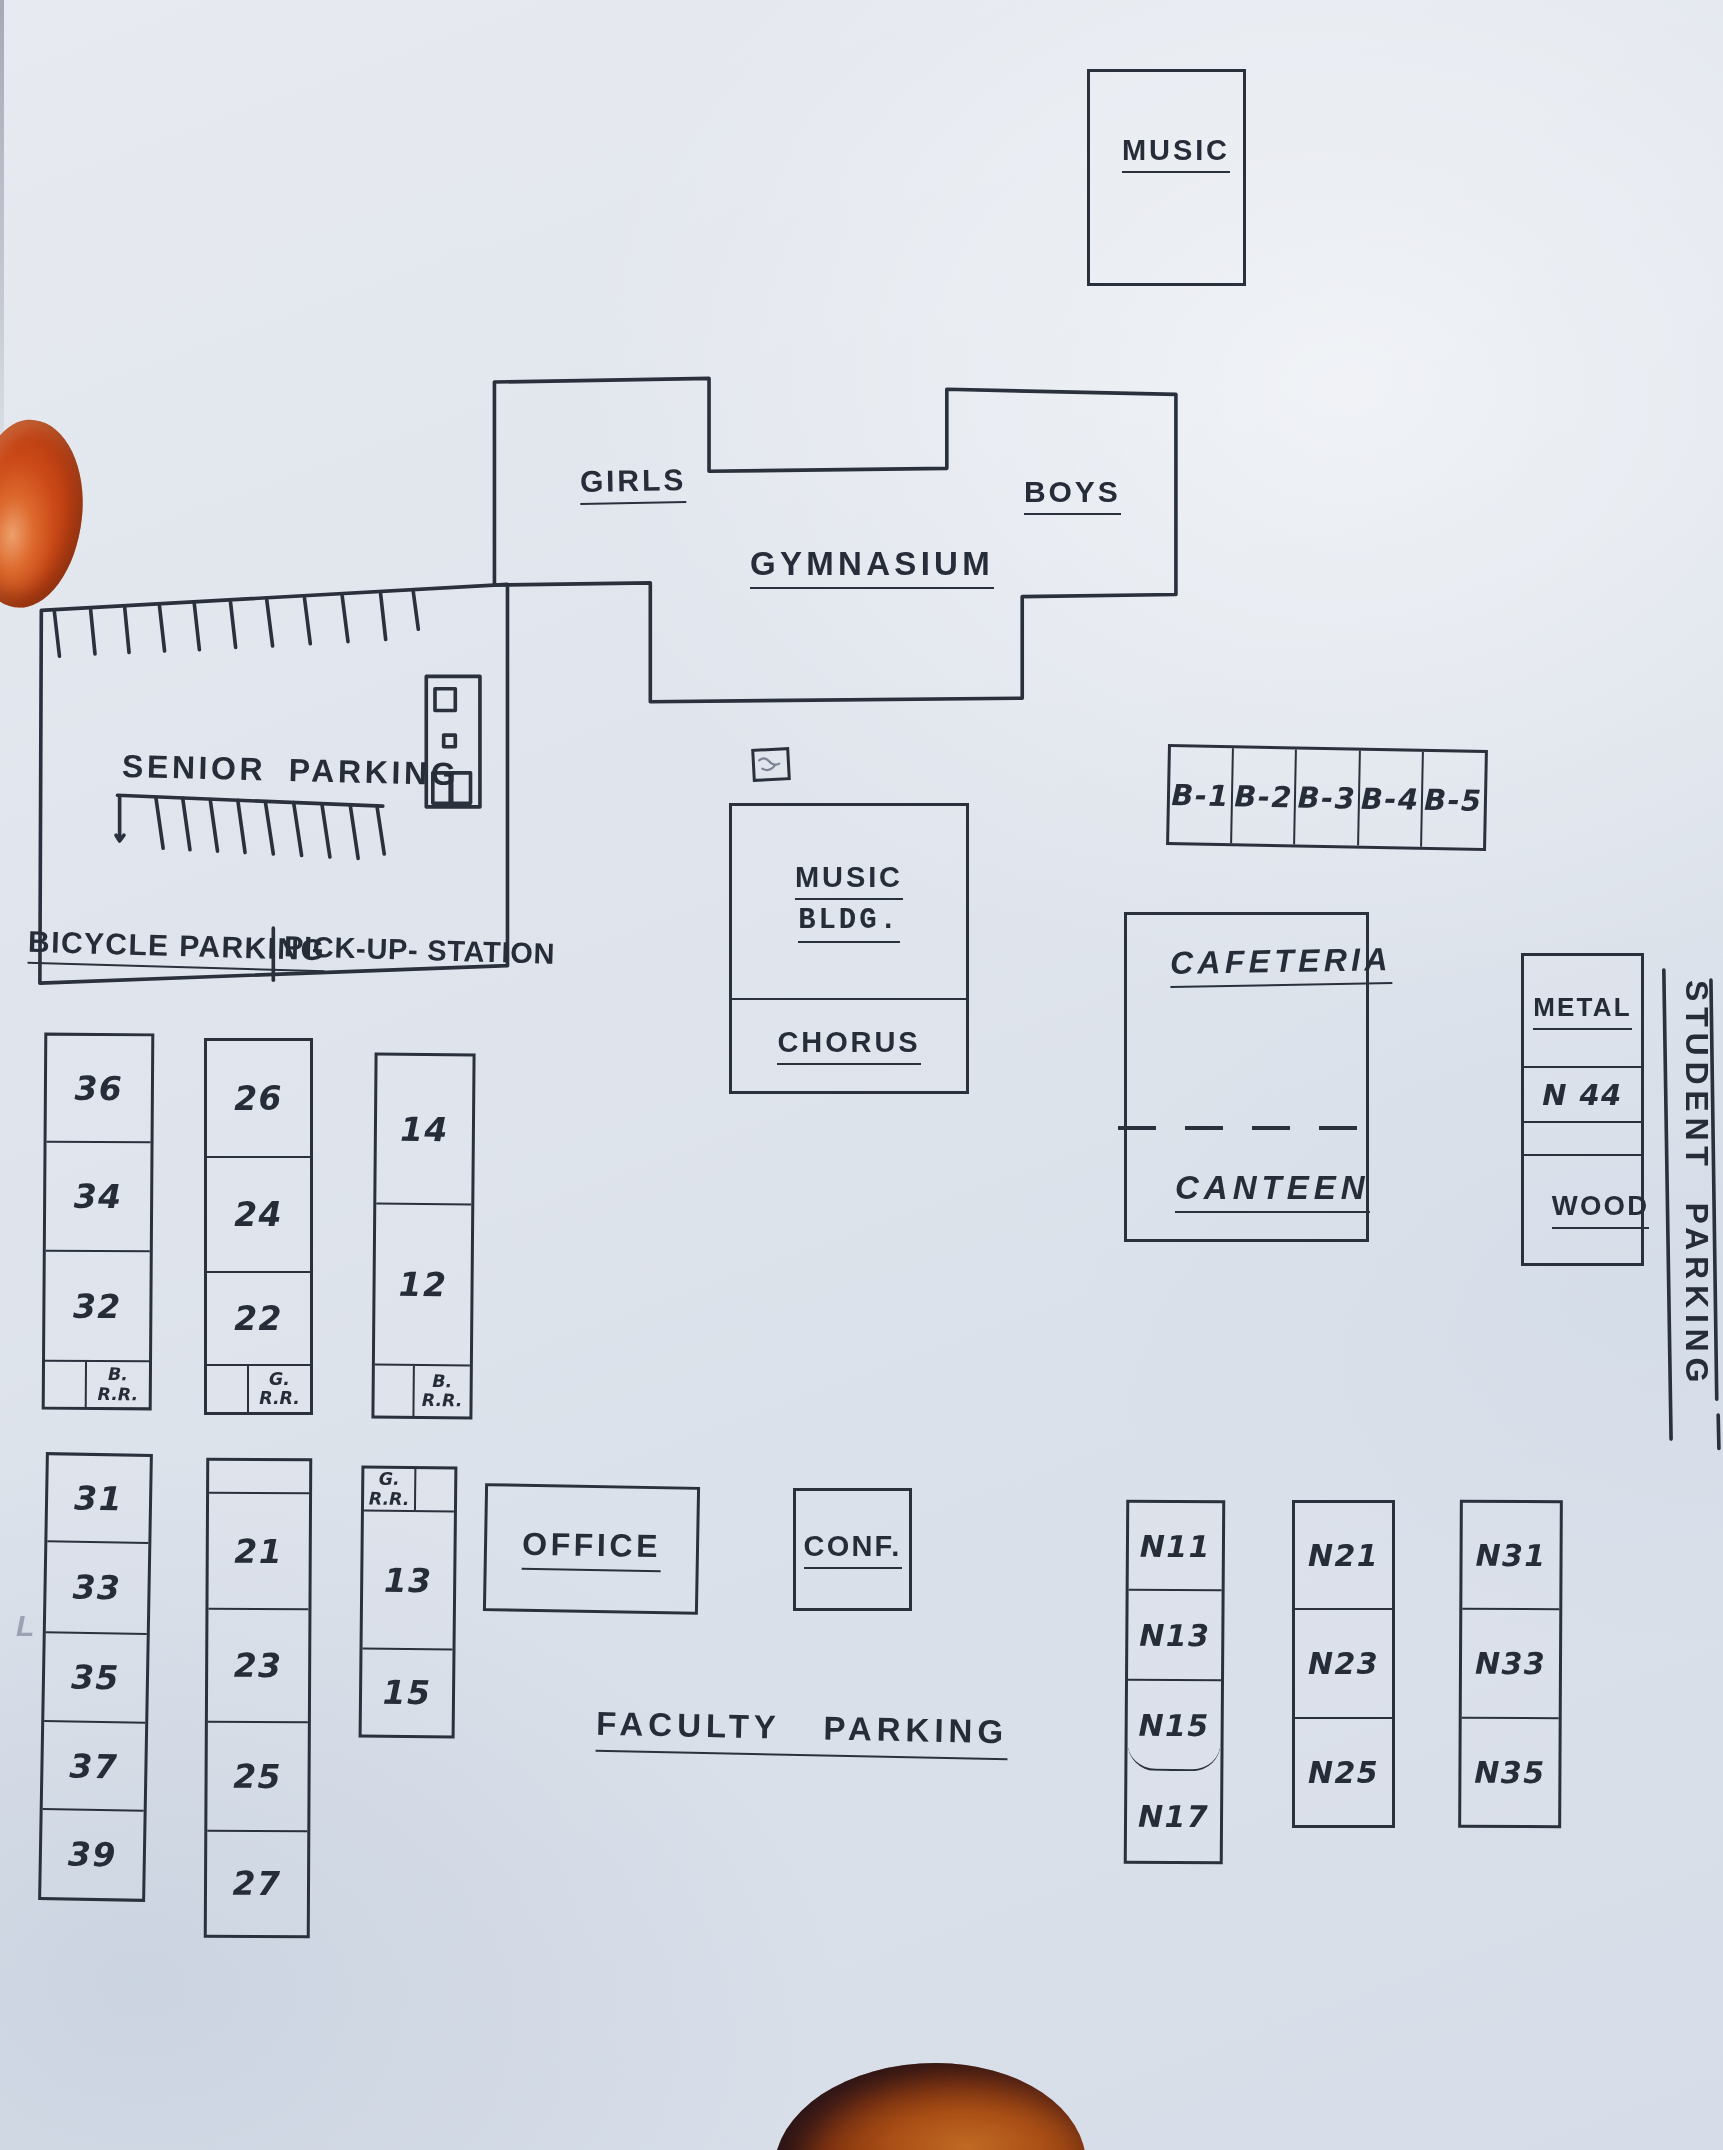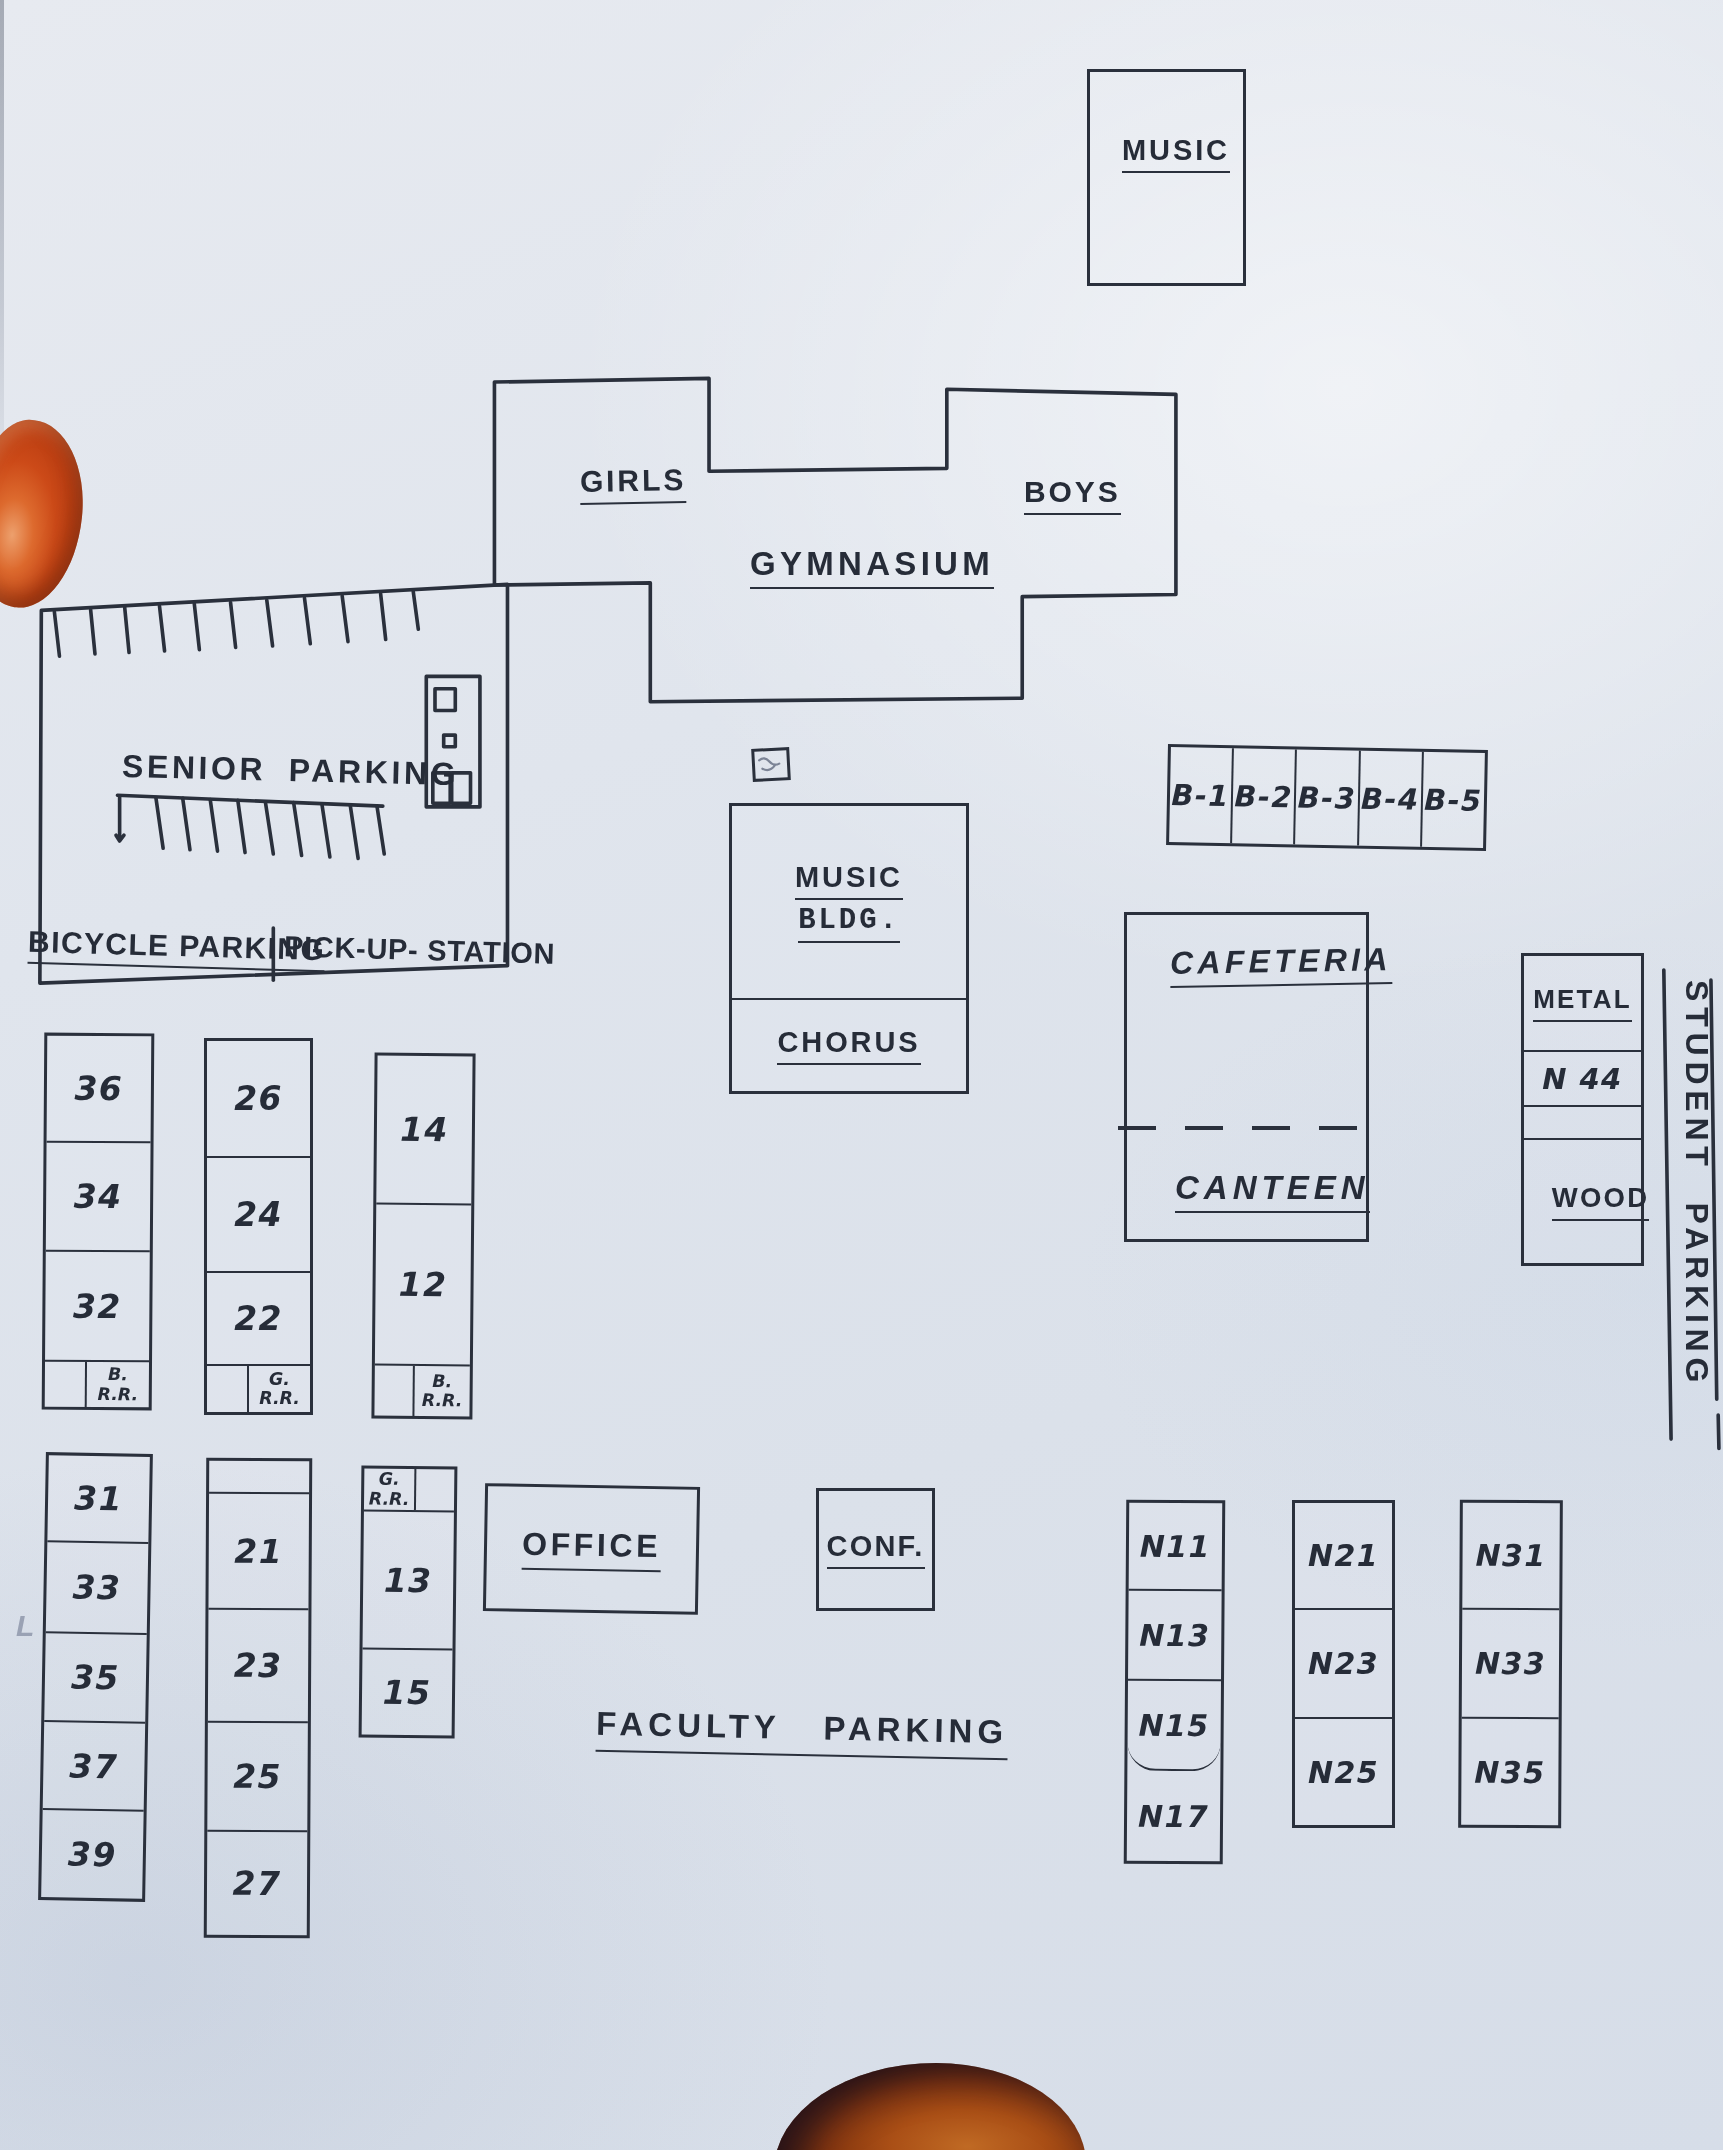--- a/index.html
+++ b/index.html
@@ -133,21 +133,21 @@
     </div>
   </div>
 
   <div class="box" style="left:1124px;top:912px;width:245px;height:330px;">
     <div class="lbl ul slant" style="left:43px;top:27.5px;font-size:32px;letter-spacing:4.3px;transform:rotate(-1deg);">CAFETERIA</div>
     <div class="lbl ul slant" style="left:48px;top:254px;font-size:33px;letter-spacing:5px;">CANTEEN</div>
   </div>
   <div class="dash-div" style="left:1118px;top:1126px;width:257px;"></div>
 
   <div class="col" style="left:1521px;top:953px;width:123px;height:313px;">
-    <div class="cell" style="height:96px;">
+    <div class="cell" style="height:112px;">
       <span class="lbl ul" style="position:static;font-size:26px;letter-spacing:2.2px;">METAL</span>
     </div>
     <div class="cell" style="height:55px;">
       <span class="num" style="font-size:29px;">N 44</span>
     </div>
     <div class="cell" style="height:33px;"></div>
     <div class="cell" style="flex:1;padding-left:36px;">
       <span class="lbl ul" style="position:static;font-size:27.5px;letter-spacing:2.2px;">WOOD</span>
     </div>
   </div>
@@ -254,21 +254,21 @@
         <span class="num">13</span>
       </div>
     <div class="cell" style="flex:1;">
         <span class="num">15</span>
       </div>
   </div>
 
   <div class="box" style="left:484px;top:1485px;width:215px;height:128px;transform:rotate(1deg);display:flex;align-items:center;justify-content:center;">
     <span class="lbl ul" style="position:static;font-size:32px;letter-spacing:3.6px;">OFFICE</span>
   </div>
-  <div class="box" style="left:816px;top:1488px;width:119px;height:123px;display:flex;align-items:center;justify-content:center;">
+  <div class="box" style="left:793px;top:1488px;width:119px;height:123px;display:flex;align-items:center;justify-content:center;">
     <span class="lbl ul" style="position:static;font-size:29px;letter-spacing:2.2px;">CONF.</span>
   </div>
 
   <div class="lbl ul" style="left:596px;top:1709px;font-size:33px;letter-spacing:5px;word-spacing:29px;transform:rotate(1.2deg);padding-bottom:7.2px;">FACULTY PARKING</div>
 
   <div class="col" style="left:1125px;top:1500px;width:99px;height:364px;transform:rotate(0.4deg);">
     <div class="cell" style="height:88px;">
         <span class="num" style="font-size:30px;">N11</span>
       </div>
     <div class="cell" style="height:90px;">

